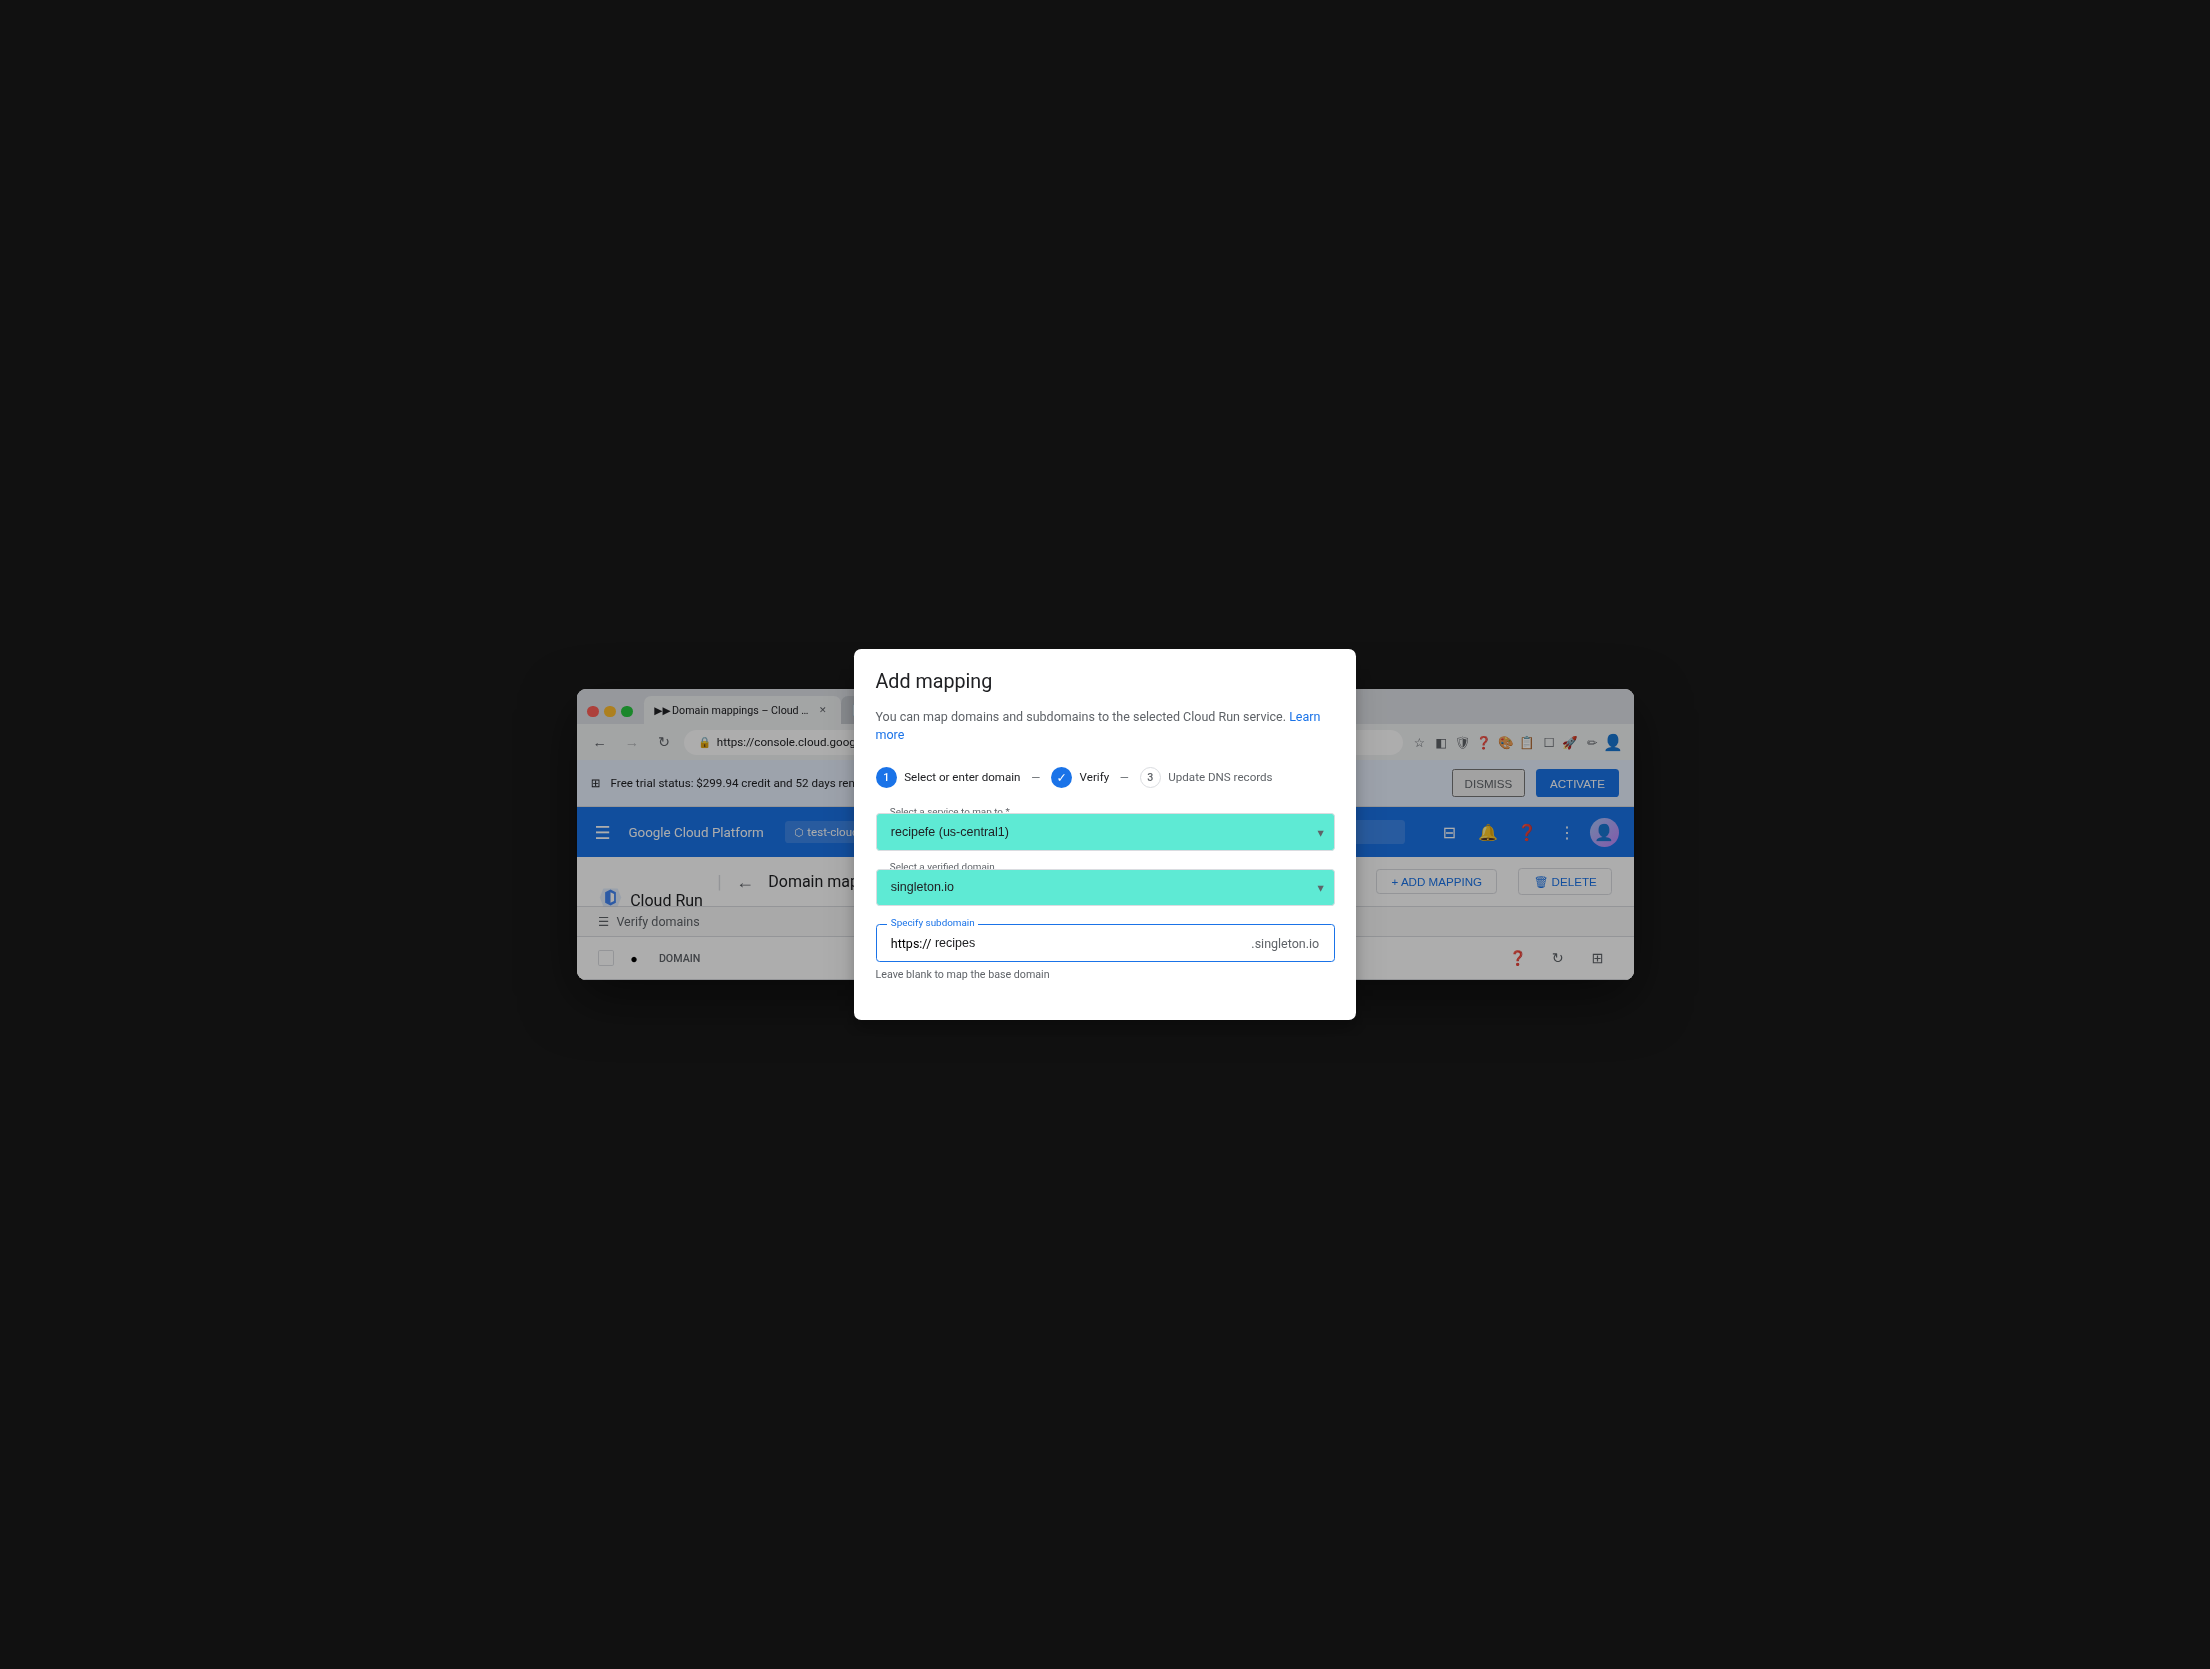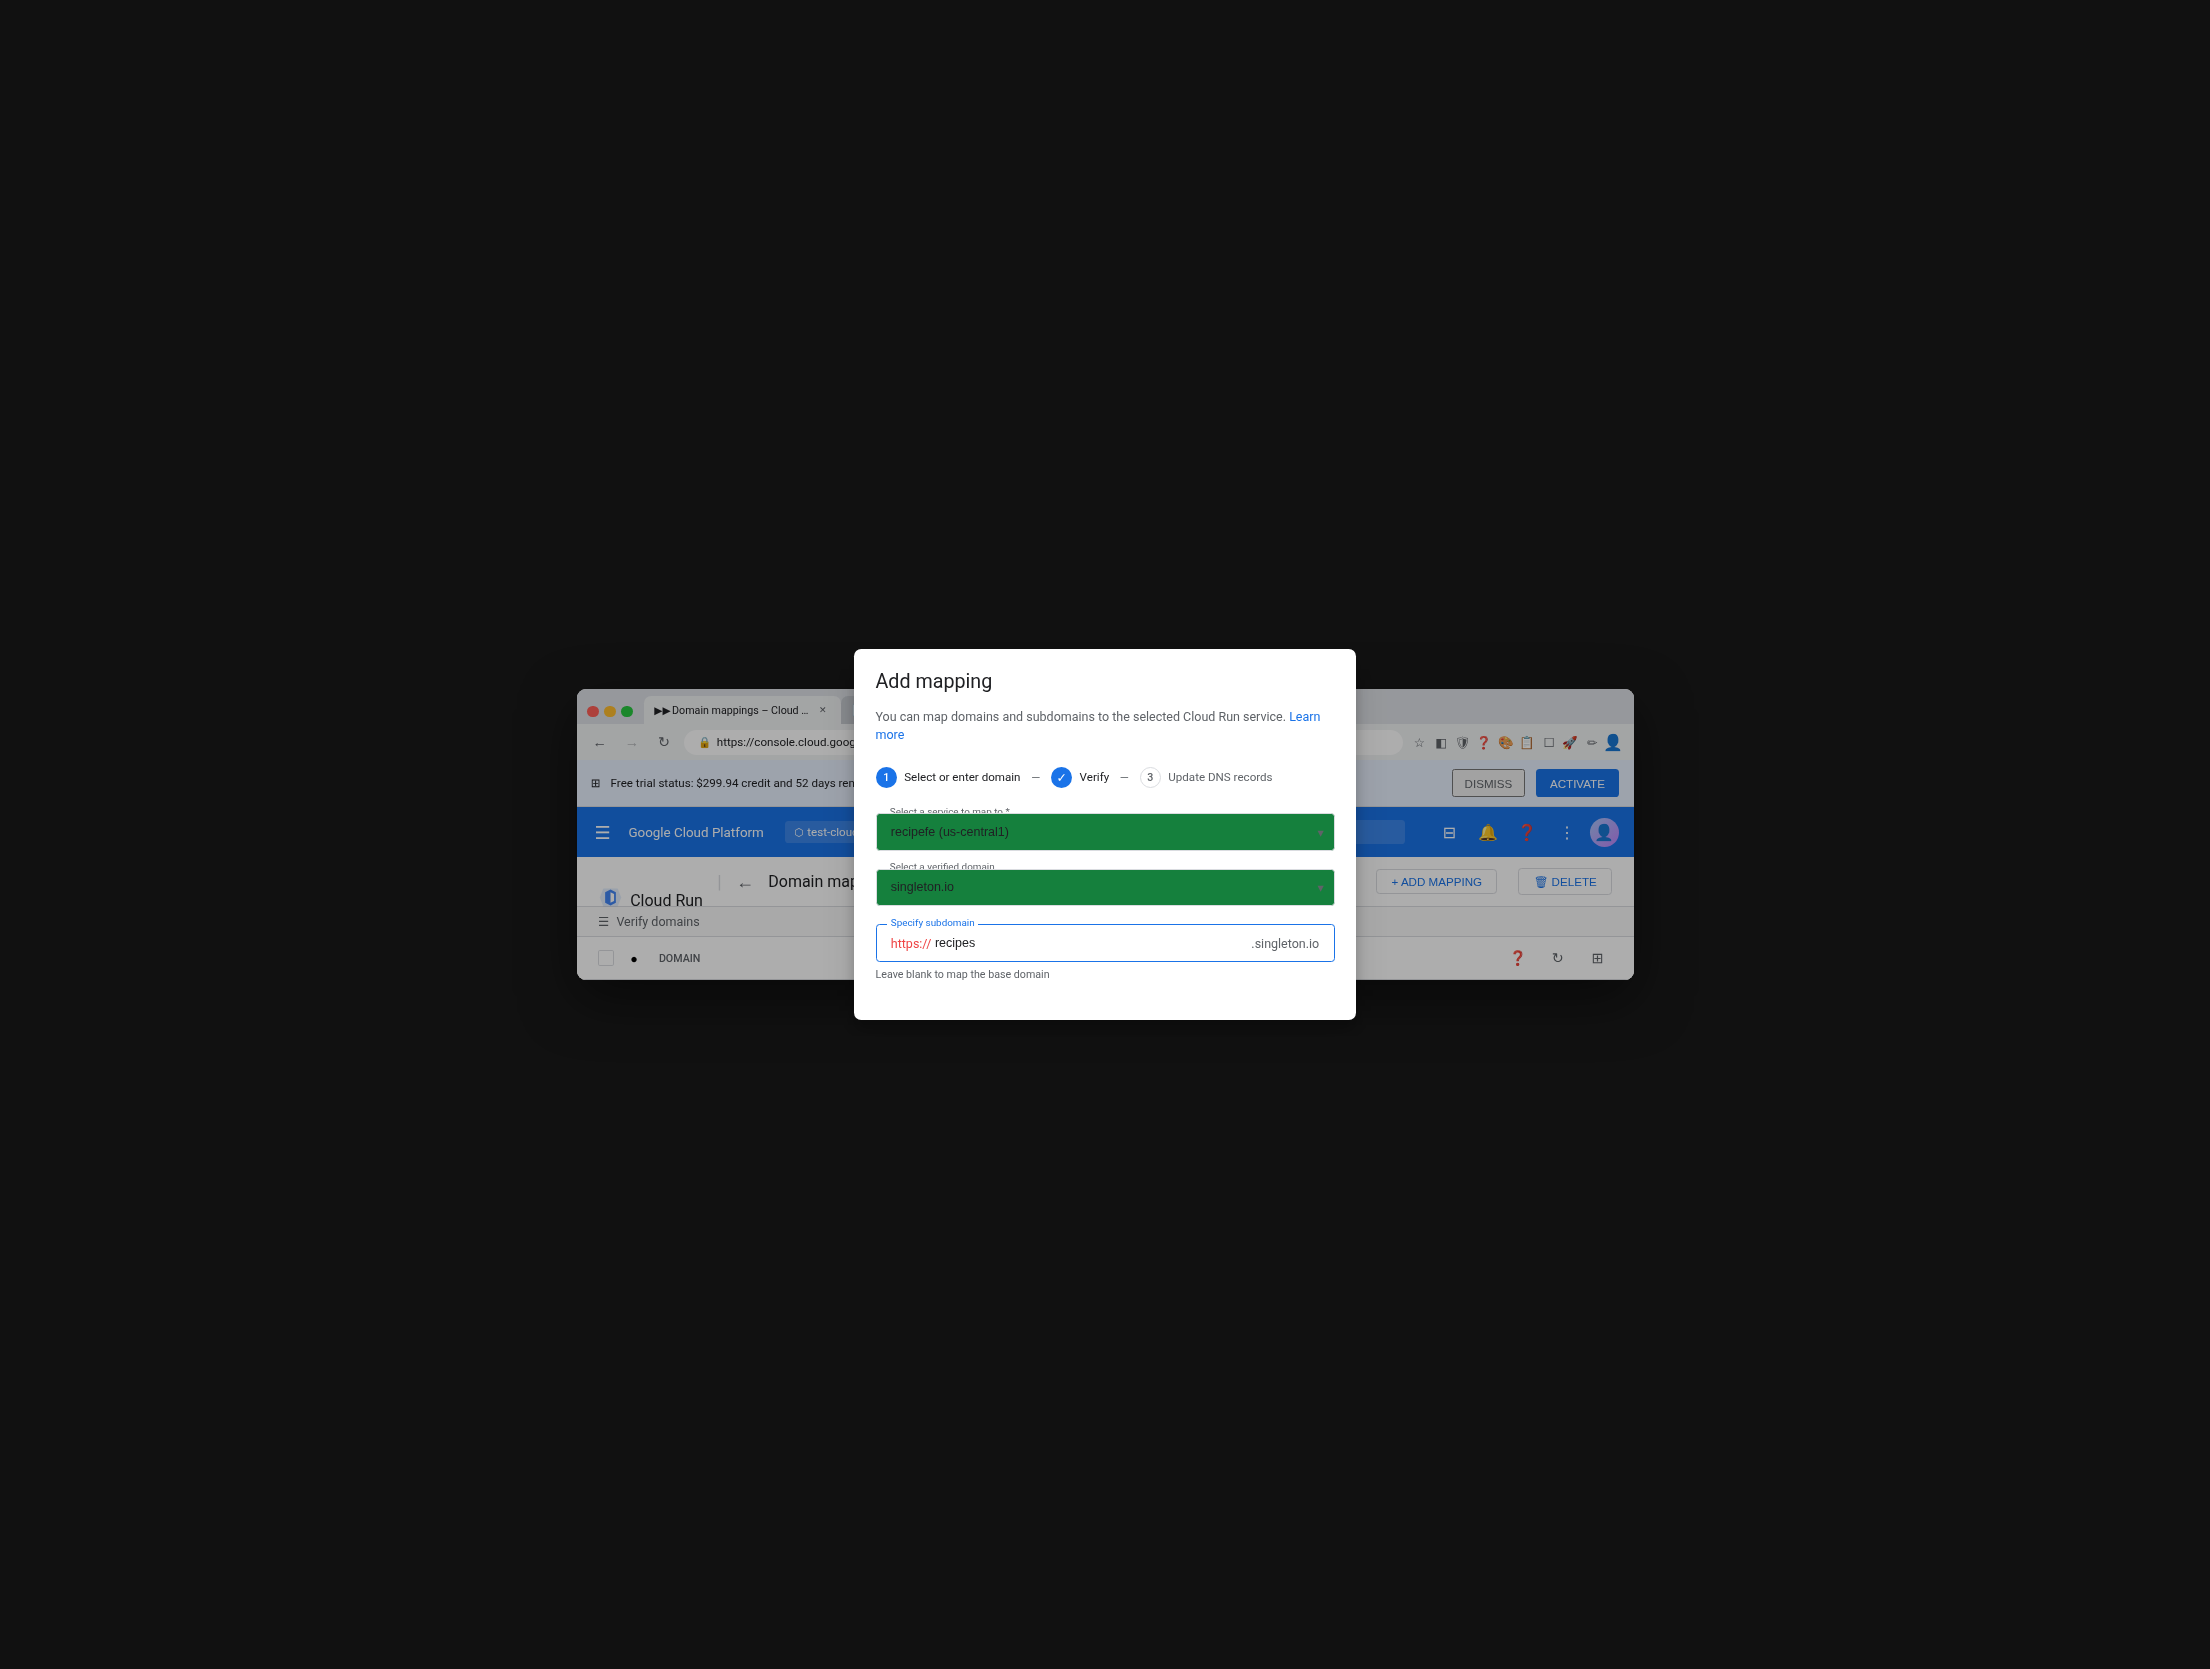--- a/index.html
+++ b/index.html
@@ -470,21 +470,21 @@
       padding: 0 3.6px;
     }
     .form-select {
       width: 100%;
       padding: 10.7px 36px 10.7px 14.3px;
       border: 0.9px solid #dadce0;
       border-radius: 3.6px;
       font-size: 12.5px;
       color: #202124;
       appearance: none;
-      background: #15803d;
+      background: #5eead4;
       cursor: pointer;
       outline: none;
     }
     .select-wrapper {
       position: relative;
     }
     .select-arrow {
       position: absolute;
       right: 10.7px;
       top: 50%;
@@ -506,21 +506,21 @@
       position: absolute;
       top: -8px;
       left: 10.7px;
       background: #fff;
       padding: 0 3.6px;
       font-size: 9.9px;
       color: #1a73e8;
       text-align: right;
     }
     .subdomain-prefix {
-      color: #ef4444;
+      color: #000000;
       font-size: 12.5px;
       white-space: nowrap;
     }
     .subdomain-input {
       flex: 1;
       border: none;
       outline: none;
       font-size: 12.5px;
       color: #202124;
       padding: 0 3.6px;

